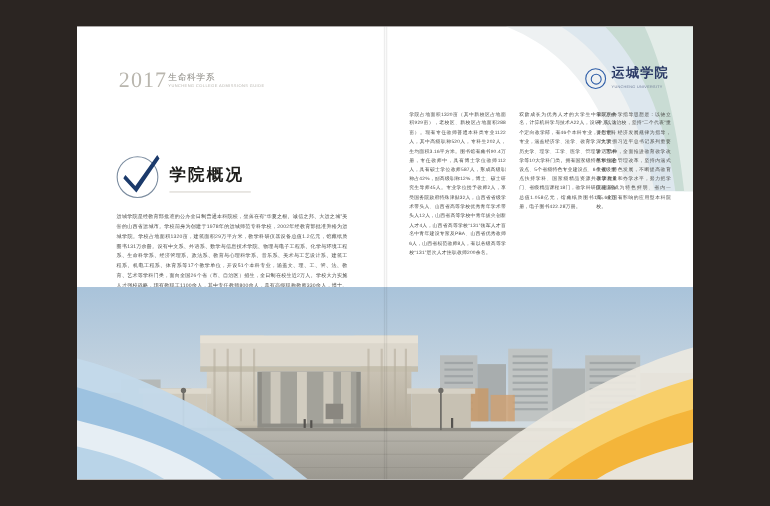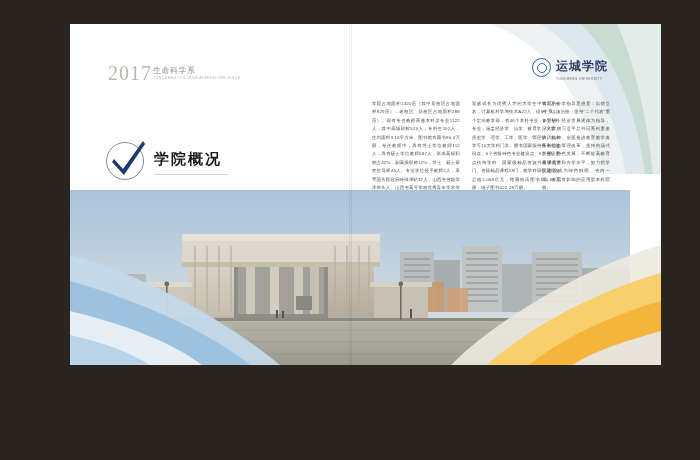--- a/index.html
+++ b/index.html
@@ -18,25 +18,24 @@
     width: 700px;
     height: 460px;
     background: #2b2522;
   }
   
   .spread {
     position: absolute;
     left: 70px;
     top: 24px;
     width: 560px;
-    height: 341px;
+    height: 412px;
     background: #ffffff;
     overflow: hidden;
     box-shadow: 0 0 0 0 rgba(0,0,0,0);
-    padding-left: 31px;
   }
   
   .fold {
     position: absolute;
     left: 279px;
     top: 0;
     width: 3px;
     height: 412px;
     background: linear-gradient(to right, rgba(0,0,0,0.10), rgba(0,0,0,0.02), rgba(0,0,0,0.10));
     z-index: 6;
@@ -165,21 +164,21 @@
     text-align: justify;
     letter-spacing: 0.2px;
   }
 
   
   .logo-wrap {
     position: absolute;
     right: 22px;
     top: 34px;
     display: flex;
-    align-items: flex-start;
+    align-items: flex-end;
     gap: 5px;
   }
   .logo-seal {
     width: 19px;
     height: 19px;
     border-radius: 50%;
     border: 1px solid #2f5ea8;
     position: relative;
     box-sizing: border-box;
   }

